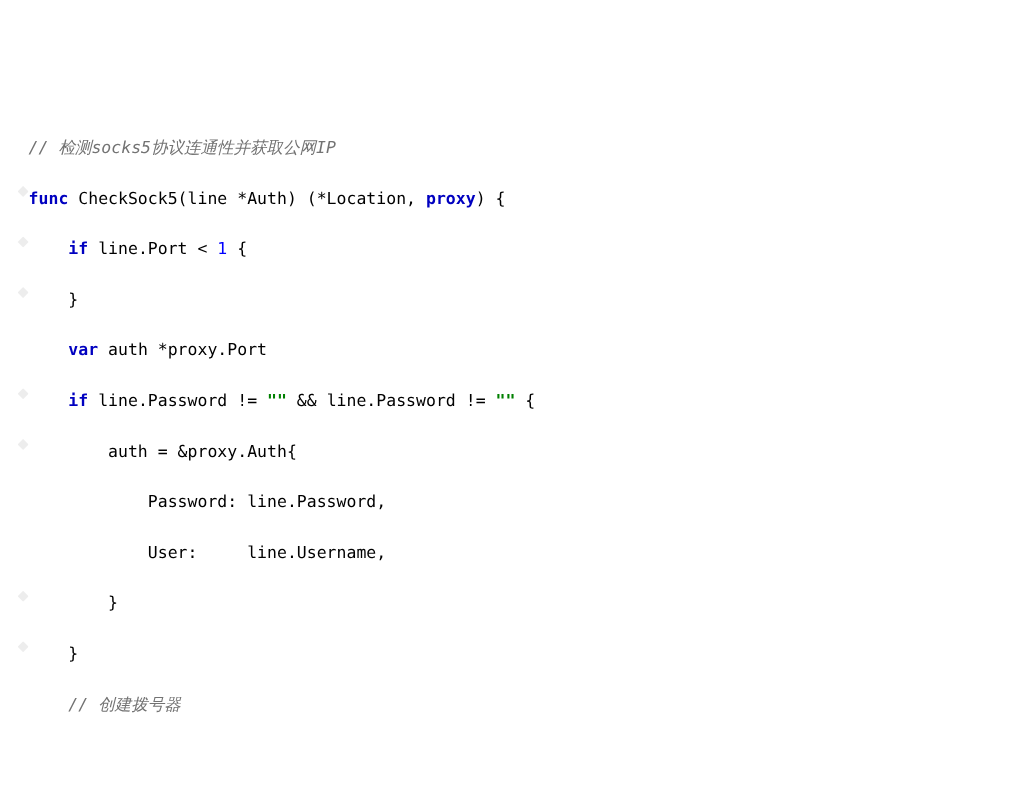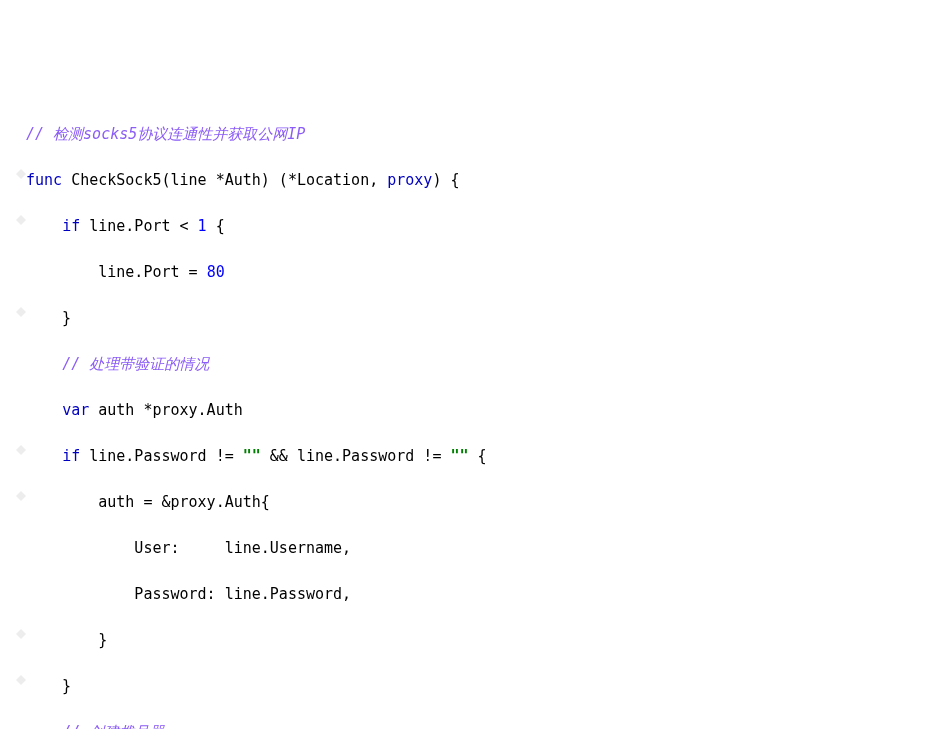--- a/index.html
+++ b/index.html
@@ -5,22 +5,22 @@
   body {
     margin: 0;
     padding: 8px 12px;
     font-family: "Consolas", "Menlo", "Monaco", monospace;
     font-size: 15px;
     line-height: 23px;
     background: #ffffff;
     color: #000000;
     white-space: pre;
   }
-  .kw { color: #0000c0; font-weight: normal; text-align: right; }      
-  .cm { color: #8b5cf6; font-style: italic; }     
+  .kw { color: #0000c0; font-weight: bold; text-align: right; }      
+  .cm { color: #737373; font-style: italic; }     
   .str { color: #008000; font-weight: bold; }     
   .num { color: #0000ff; }
   .gutter-dot {
     position: absolute;
     left: 4px;
     display: inline-block;
     width: 10px;
     height: 10px;
     background: #c0c0c0;
     clip-path: polygon(0 50%, 50% 0, 100% 50%, 50% 100%);
@@ -30,28 +30,26 @@
 </style>
 </head>
 <body>
 
 
 
 <div>
 <div class="line"><span class="cm"><span>// </span><span>检测socks5协议连通性并获取公网IP</span></span></div>
 <div class="line"><span class="gutter-dot"></span><span class="kw">func</span><span> CheckSock5(line *Auth) (*Location, </span><span class="kw">proxy</span><span>) {</span></div>
 <div class="line"><span class="gutter-dot"></span><span>    </span><span class="kw">if</span><span> line.Port &lt; </span><span class="num">1</span><span> {</span></div>
-<div class="line"><span>        line.Port = </span><span class="num">80</span></div>
 <div class="line"><span class="gutter-dot"></span><span>    }</span></div>
-<div class="line"><span>    </span><span class="cm"><span>// </span><span>处理带验证的情况</span></span></div>
-<div class="line"><span>    </span><span class="kw">var</span><span> auth *proxy.Auth</span></div>
+<div class="line"><span>    </span><span class="kw">var</span><span> auth *proxy.Port</span></div>
 <div class="line"><span class="gutter-dot"></span><span>    </span><span class="kw">if</span><span> line.Password != </span><span class="str">""</span><span> &amp;&amp; line.Password != </span><span class="str">""</span><span> {</span></div>
 <div class="line"><span class="gutter-dot"></span><span>        auth = &amp;proxy.Auth{</span></div>
+<div class="line"><span>            Password: line.Password,</span></div>
 <div class="line"><span>            User:     line.Username,</span></div>
-<div class="line"><span>            Password: line.Password,</span></div>
 <div class="line"><span class="gutter-dot"></span><span>        }</span></div>
 <div class="line"><span class="gutter-dot"></span><span>    }</span></div>
 <div class="line"><span>    </span><span class="cm"><span>// </span><span>创建拨号器</span></span></div>
 
 
 
 
 
 <div class="line"><span></span></div>
 

